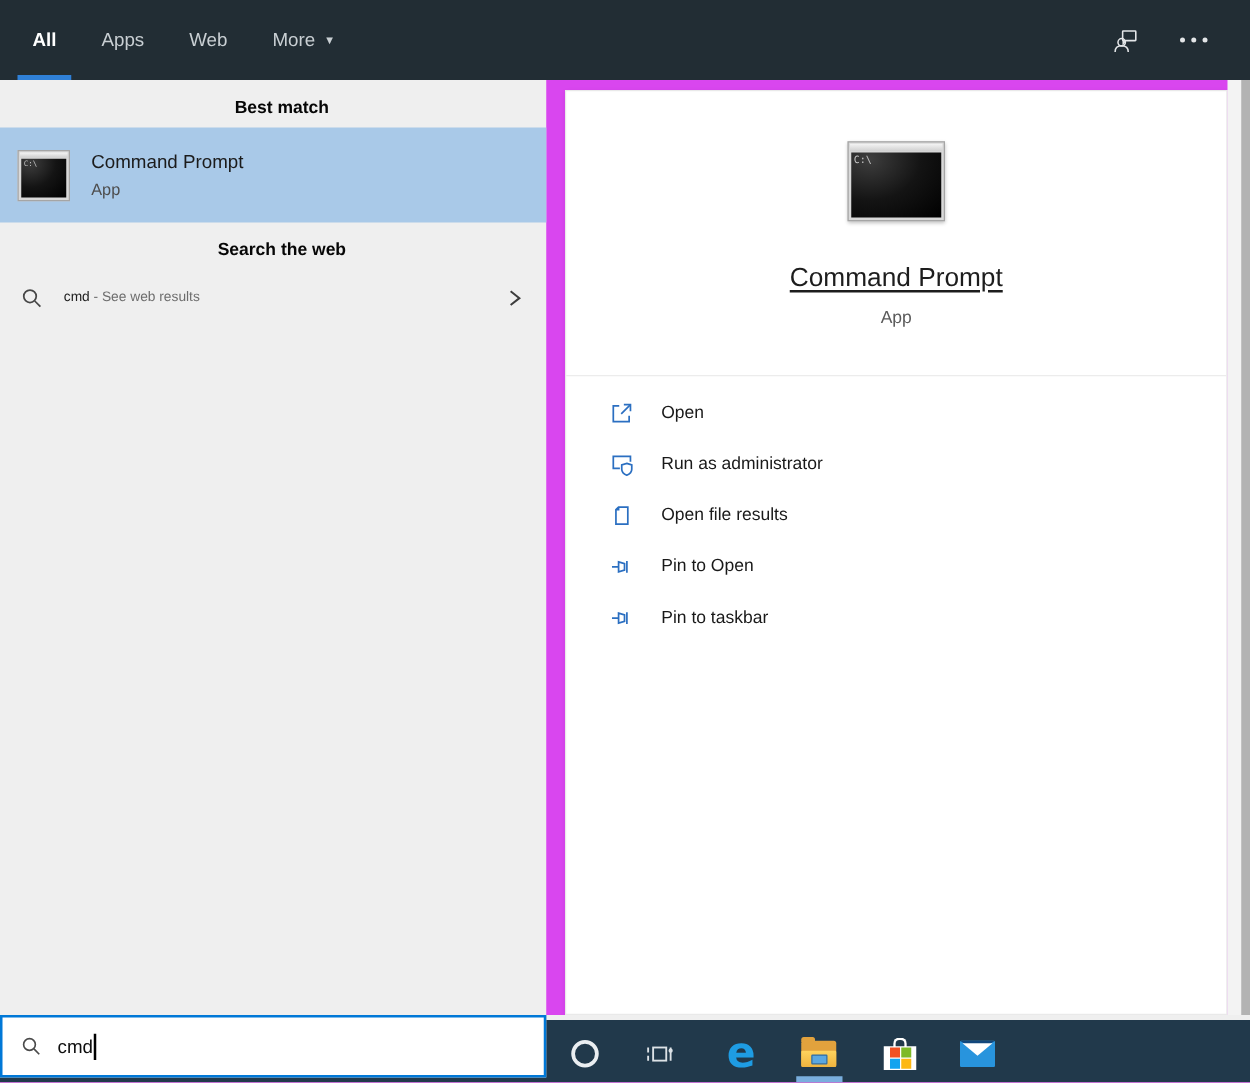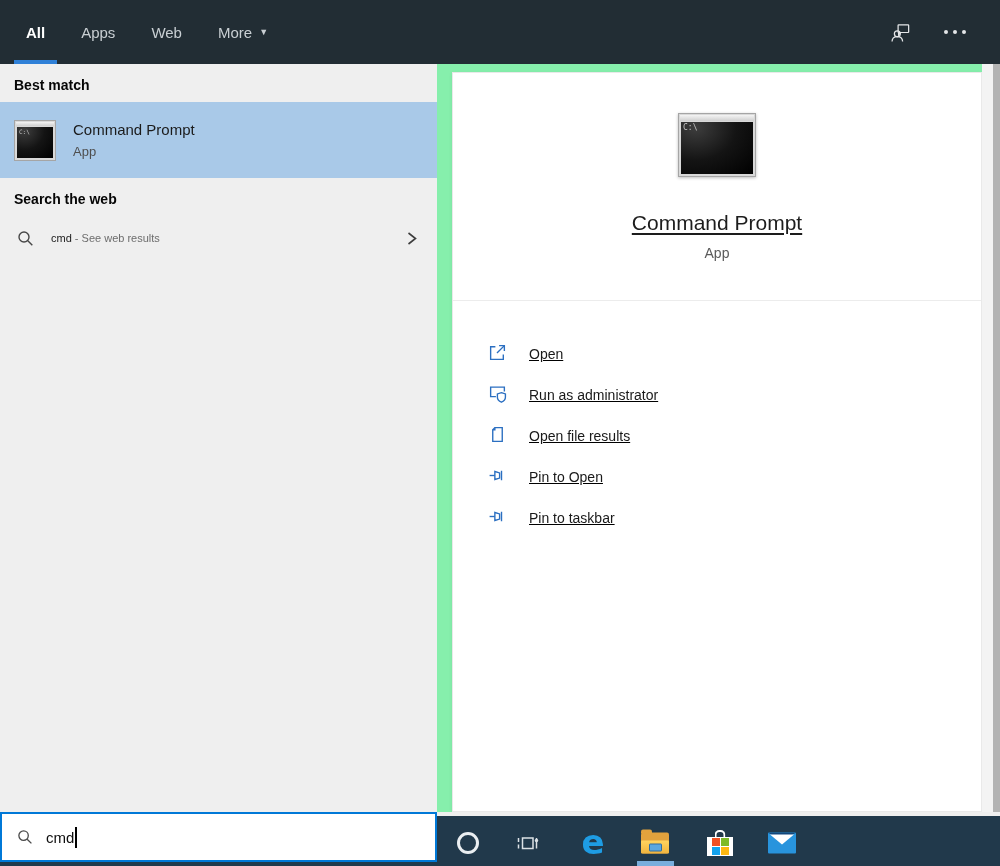--- a/index.html
+++ b/index.html
@@ -1,34 +1,34 @@
 <!DOCTYPE html>
 <html><head>
 <meta charset="utf-8">
 <style>
   * { margin:0; padding:0; box-sizing:border-box; }
   body { background:#d8d8d8; font-family:"Liberation Sans", sans-serif; }
-  .stage { position:relative; width:1000px; height:866px; background:#86efac; overflow:hidden;
+  .stage { position:relative; width:1000px; height:866px; background:#d946ef; overflow:hidden;
            font-family:"Liberation Sans", sans-serif; }
 
   
   .header { position:absolute; top:0; left:0; width:1000px; height:64px; background:#222d34;
             display:flex; align-items:stretch; }
   .tabs { display:flex; padding-left:14px; }
   .tab { display:flex; align-items:center; padding:0 12px; margin-right:12px; font-size:15px;
          color:#c9cfd3; border-bottom:4px solid transparent; border-top:4px solid transparent; cursor:default; }
   .tab.active { color:#ffffff; font-weight:bold; border-bottom-color:#2f80d7; }
   .tab .drop-arrow { font-size:9px; margin-left:7px; color:#c9cfd3; }
   .header-right { margin-left:auto; display:flex; align-items:center; gap:32px; padding-right:34px; }
   .dots { display:flex; gap:5px; }
   .dots i { width:4px; height:4px; border-radius:50%; background:#e4e6e8; }
 
   
   .left-panel { position:absolute; top:64px; left:0; width:437px; height:748px; background:#efefef; }
-  .section-header { margin:13px 0 0 14px; font-size:14px; font-weight:bold; color:#060606; }
+  .section-header { margin:13px 0 0 14px; font-size:14px; font-weight:bold; color:#060606;text-align:center; }
   .result-row { margin-top:9px; height:76px; background:#a9c9e8; display:flex; align-items:center;
                 padding-left:14px; cursor:default; }
   .result-text { margin-left:17px; }
   .result-title { font-size:15px; color:#1b1b1b; }
   .result-sub { font-size:13px; color:#4e4e4e; margin-top:6px; }
   .web-row { margin-top:6px; height:50px; display:flex; align-items:center; padding:0 18px 0 17px; cursor:default; }
   .web-text { margin-left:17px; font-size:11px; }
   .web-query { color:#202020; }
   .web-suffix { color:#6d6d6d; }
   .chevron { margin-left:auto; display:flex; }
@@ -47,21 +47,21 @@
 
   
   .card { position:absolute; left:452px; top:72px; width:530px; height:740px; background:#fff;
           border:1px solid #e9e9e9; box-shadow:0 1px 4px rgba(0,0,0,0.07); }
   .card-icon-wrap { display:flex; justify-content:center; margin-top:40px; }
   .card-title { margin-top:34px; text-align:center; font-size:21px; color:#1d1d1d;
                 text-decoration:underline; text-underline-offset:3px; }
   .card-sub { margin-top:10px; text-align:center; font-size:14px; color:#5a5a5a; }
   .card-divider { margin-top:39px; border-top:1px solid #ececec; }
   .actions { padding:20px 0 0 35px; }
-  .action-row { height:41px; display:flex; align-items:flex-end; cursor:default;text-decoration:underline; }
+  .action-row { height:41px; display:flex; align-items:flex-start; cursor:default; }
   .action-icon { width:19px; height:19px; flex:none; display:flex; }
   .action-label { margin-left:22px; font-size:14px; color:#191919; }
 
   
   .scroll-gutter { position:absolute; left:982px; top:64px; width:18px; height:748px; background:#f3f3f3; }
   .scroll-thumb { position:absolute; right:0; top:0; width:7px; height:100%; background:#b3b3b3; }
 
   
   .bottom { position:absolute; top:812px; left:0; width:1000px; height:54px; background:#21394b; }
   .taskbar-gap { position:absolute; left:437px; top:0; width:563px; height:4px; background:#efefef; }

